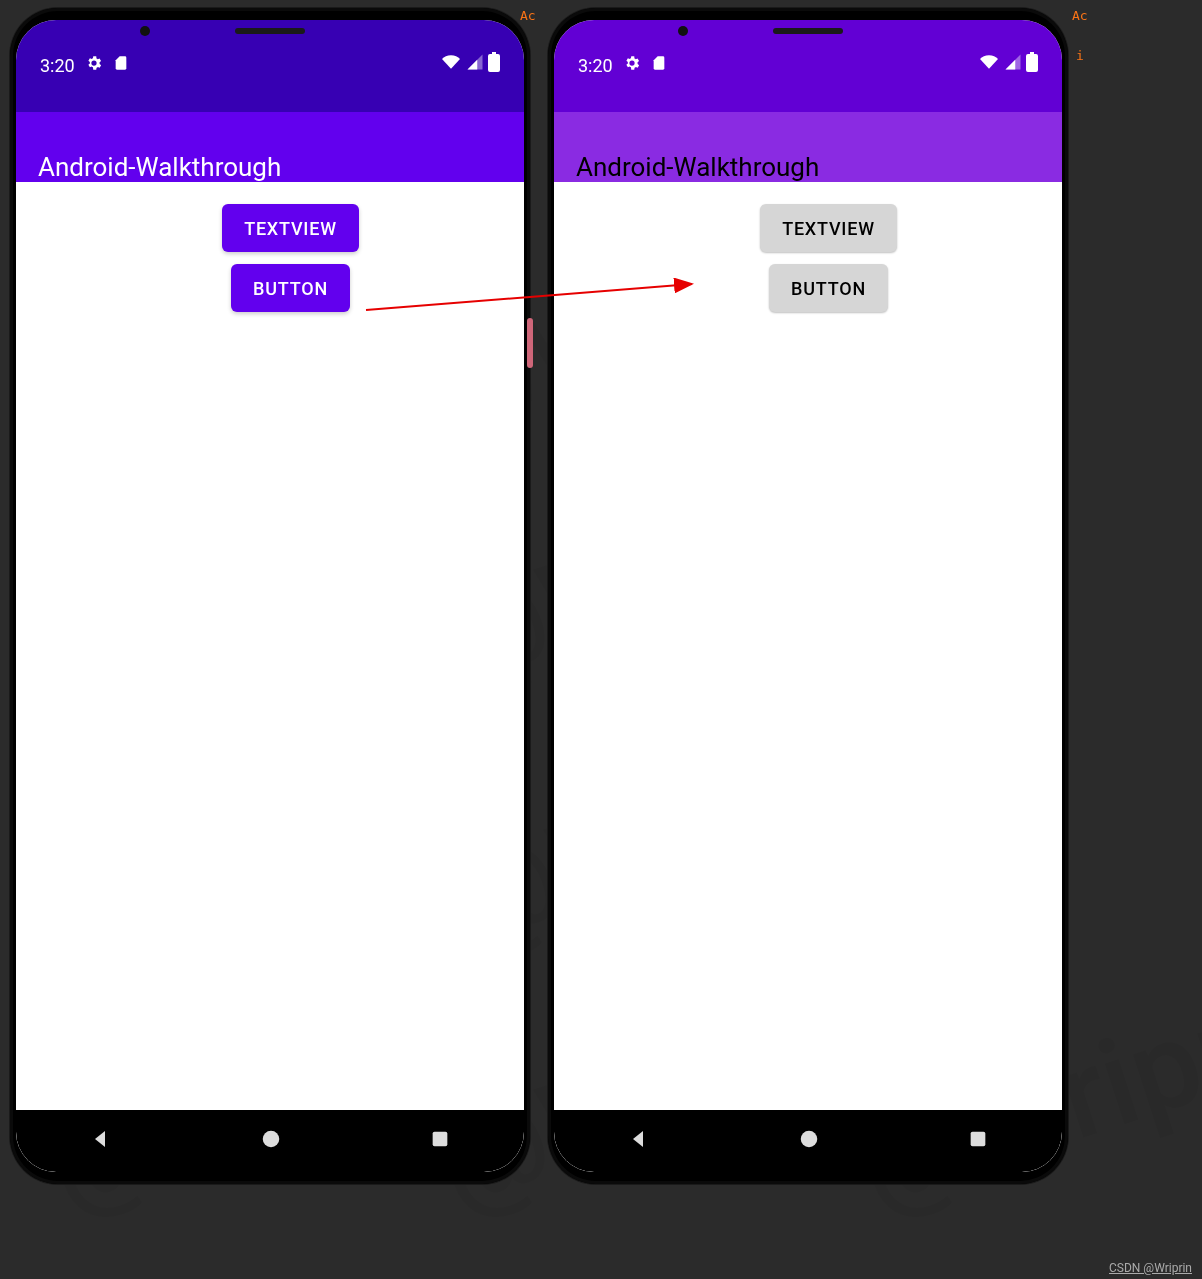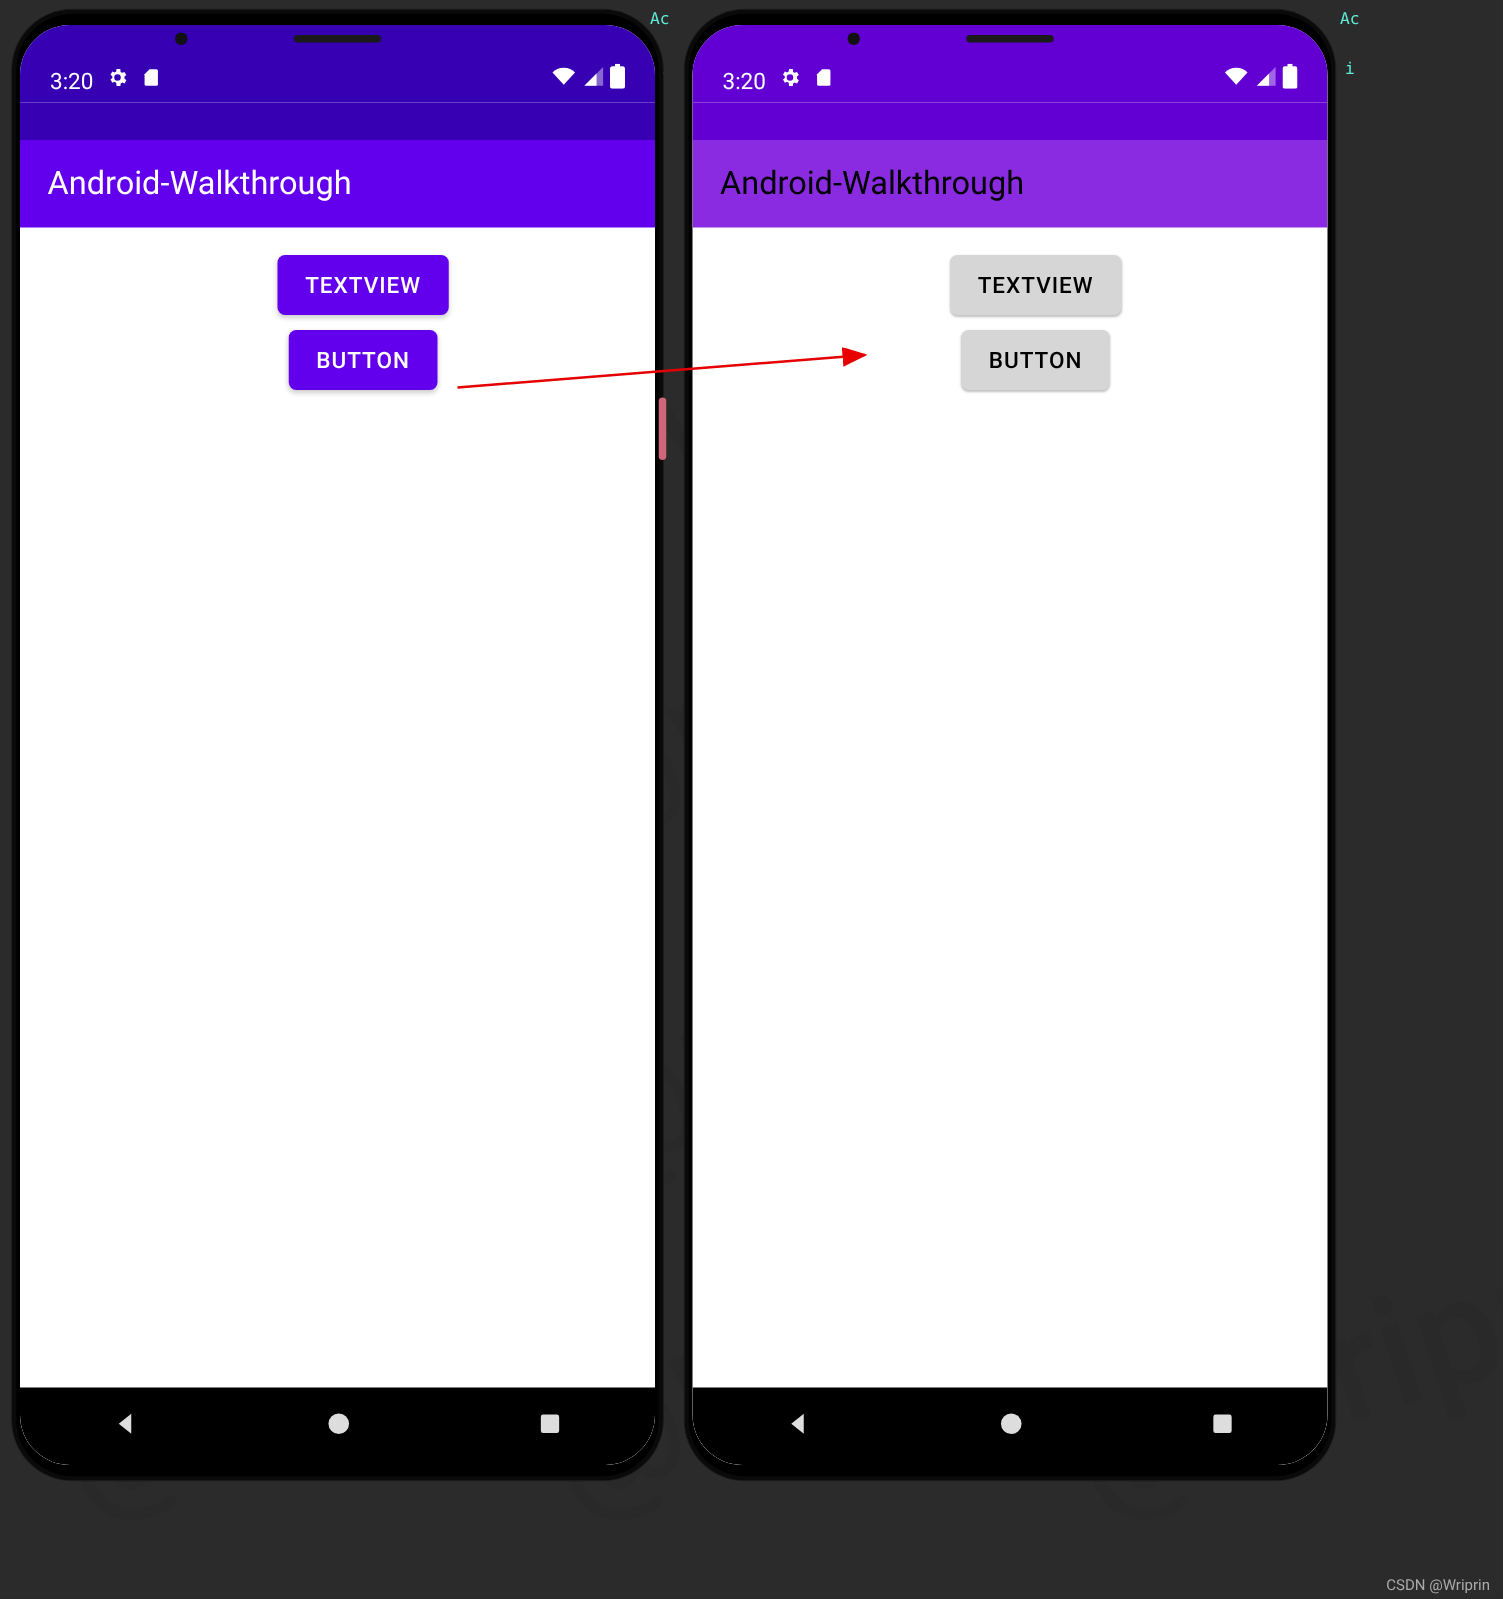--- a/index.html
+++ b/index.html
@@ -6,21 +6,21 @@
     body {
       background: #2b2b2b;
       font-family: Roboto, -apple-system, sans-serif;
       width: 1202px;
       height: 1279px;
       position: relative;
       overflow: hidden;
     }
     .bg-text {
       position: absolute;
-      color: #5eead4;
+      color: #f97316;
       font-family: monospace;
       font-size: 13px;
     }
     .phone {
       position: absolute;
       top: 8px;
       width: 520px;
       height: 1176px;
       background: #000;
       border-radius: 48px;
@@ -69,21 +69,21 @@
     }
     .status-left { display:flex; align-items:flex-end; gap:10px; }
     .status-right { display:flex; align-items:center; gap:4px; }
     .status-gap {
       height: 30px;
       background: #3700b3;
     }
     .action-bar {
       height: 70px;
       display: flex;
-      align-items: center;
+      align-items: flex-end;
       padding: 0 22px;
       font-size: 26px;
       font-weight: 400;
     }
     .action-bar.light { background:#6200ee; color:#fff; }
     .action-bar.flat  { background:#8a2be2; color:#000; }
 
     .content {
       flex: 1;
       display: flex;
@@ -136,20 +136,21 @@
       font-weight:500;
       transform:rotate(-18deg);
       pointer-events:none;
       white-space:nowrap;
     }
     .credit {
       position:absolute;
       bottom:4px; right:10px;
       color:#aaa;
       font-size:12px;
+      text-decoration:underline;
     }
     
     .edge-accent {
       position:absolute;
       top:310px; right:-3px;
       width:6px; height:50px;
       background:#cf6679;
       border-radius:3px;
     }
   </style>

